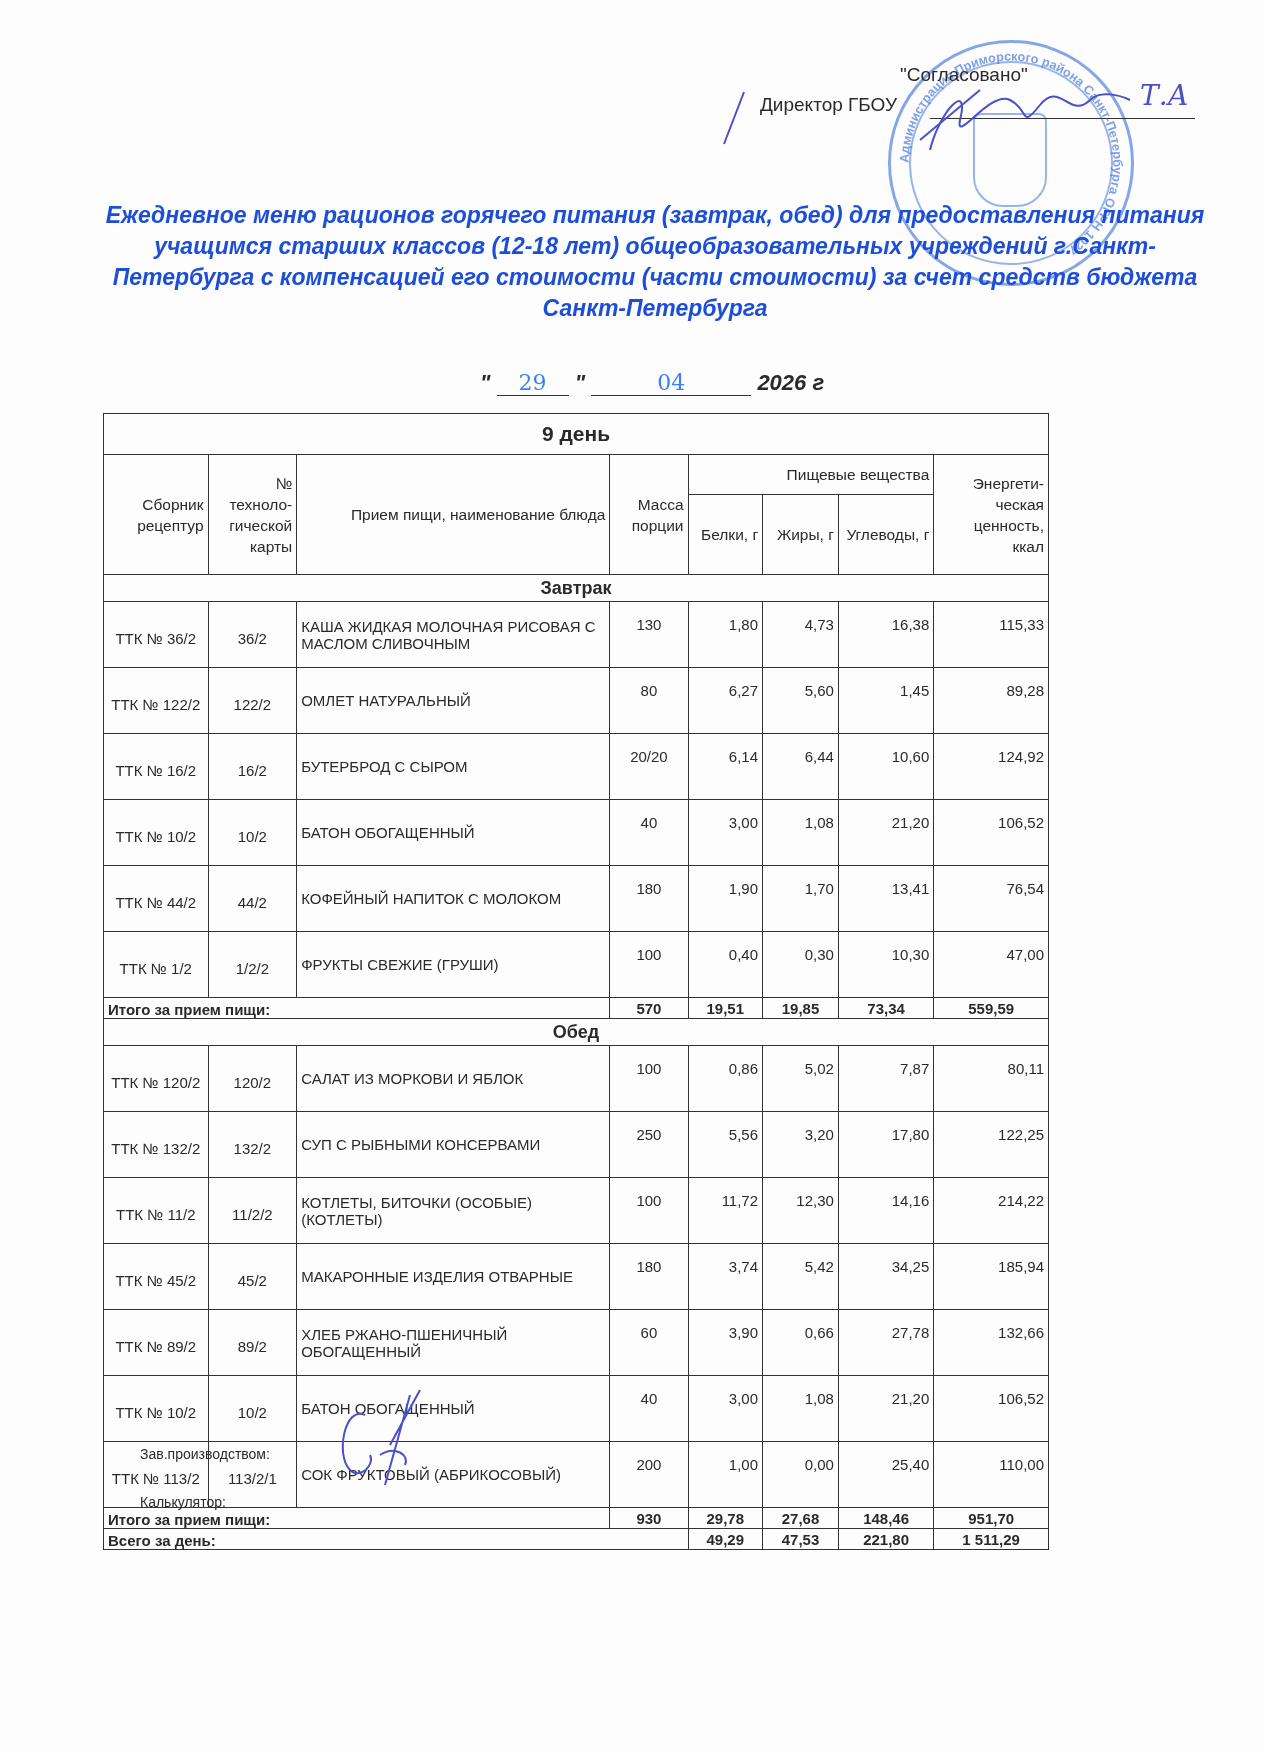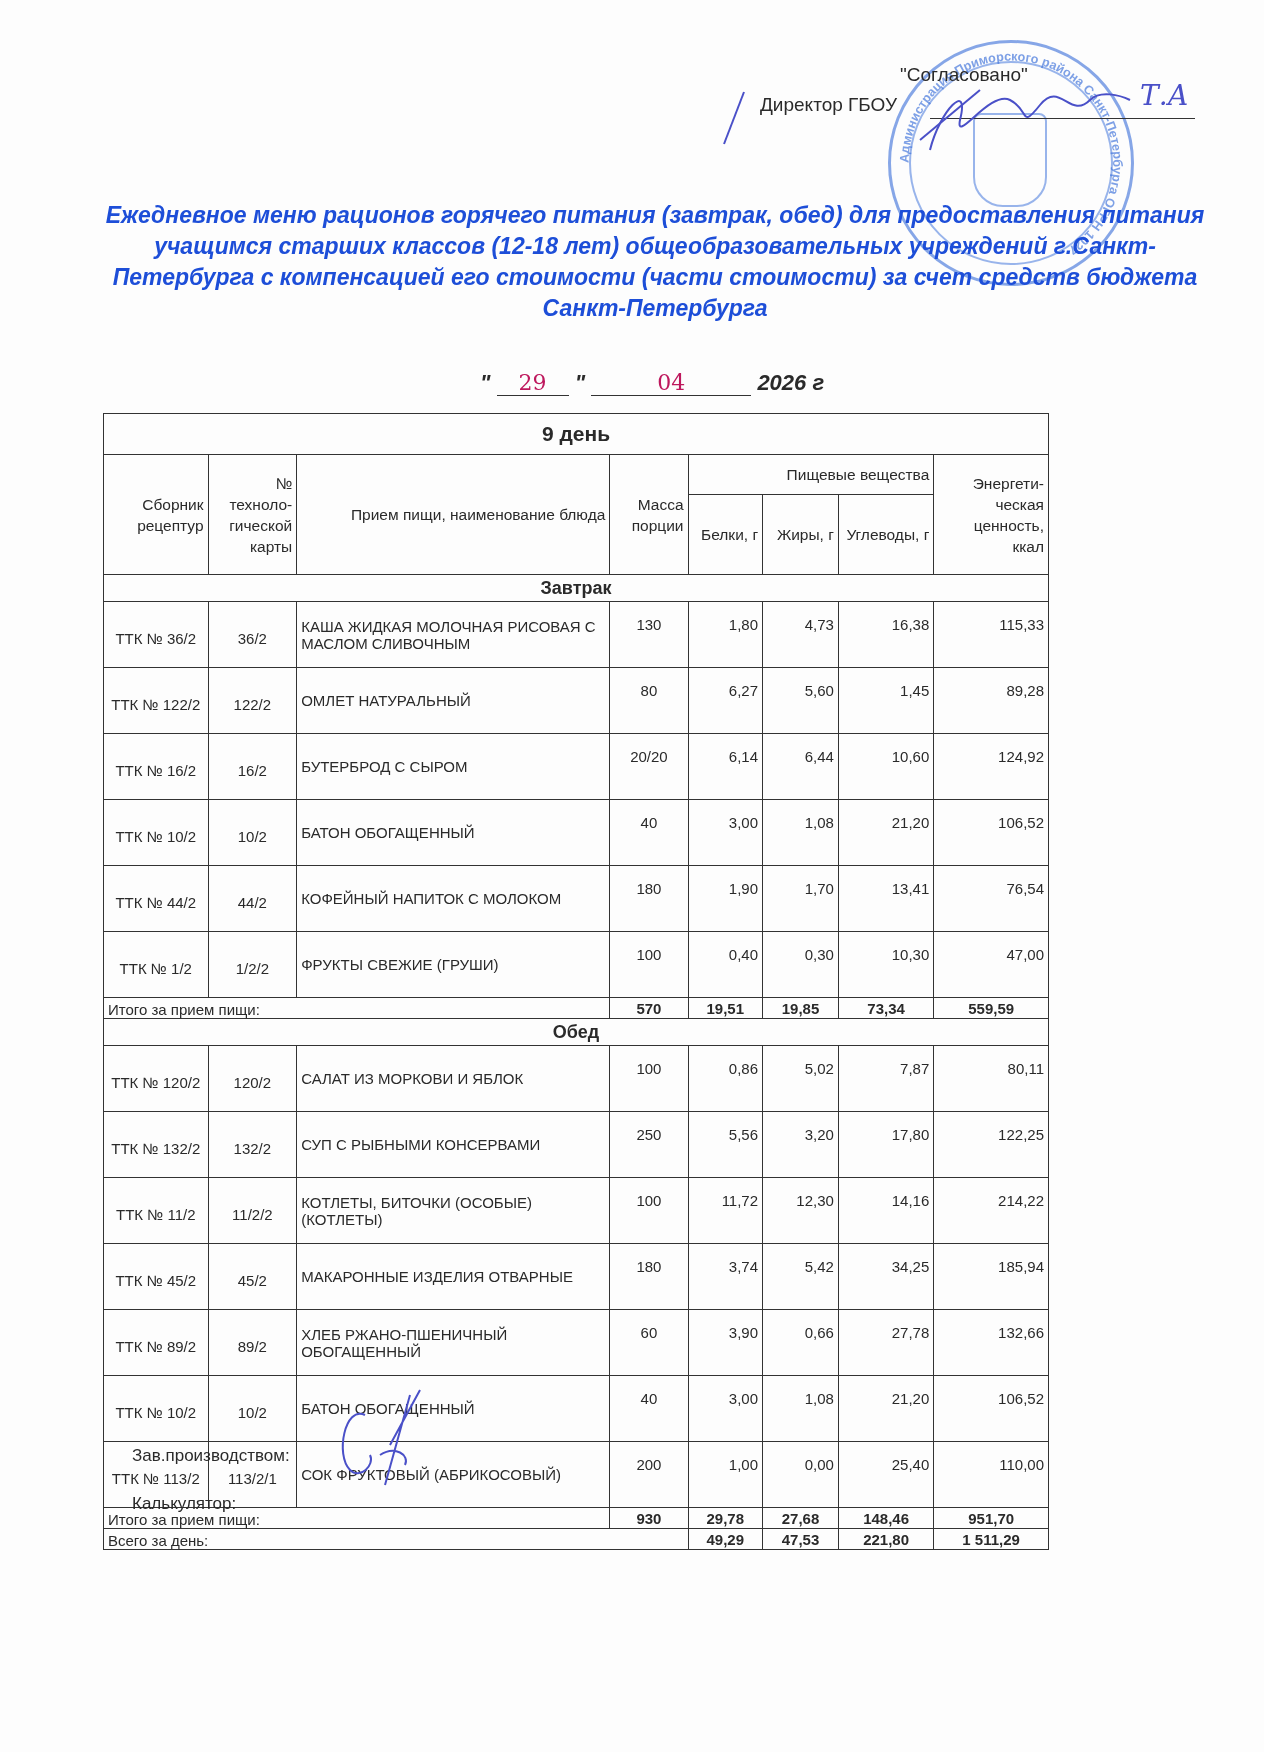--- a/index.html
+++ b/index.html
@@ -14,41 +14,41 @@
   .stamp .inner { position:absolute; left:18px; top:18px; right:18px; bottom:18px; border-radius:50%;
            border:2px solid rgba(70,120,220,0.55); }
   .stamp .emblem { position:absolute; left:82px; top:70px; width:70px; height:90px; border:2px solid rgba(70,120,220,0.55); border-radius:8px 8px 30px 30px; }
   .stamp .ring-text { position:absolute; left:0; top:0; width:100%; height:100%; }
   .signature-director { position:absolute; left:900px; top:50px; }
   .slash { position:absolute; left:718px; top:88px; }
   .title { position:absolute; left:100px; top:200px; width:1110px; text-align:center;
            font-size:23px; font-weight:bold; font-style:italic; line-height:31px; color:#1d4ed8; }
   .date { position:absolute; left:480px; top:370px; font-size:22px; font-weight:bold; font-style:italic; }
   .date .q { display:inline-block; }
-  .date .hand { display:inline-block; border-bottom:1.5px solid #333; color:#be185d; font-style:normal; font-weight:normal;
+  .date .hand { display:inline-block; border-bottom:1.5px solid #333; color:#3b82f6; font-style:normal; font-weight:normal;
                 font-family:"DejaVu Serif", serif; text-align:center; }
   .date .day { width:72px; }
   .date .month { width:160px; }
   table.menu { position:absolute; left:103px; top:413px; width:946px; border-collapse:collapse; font-size:15px; }
   table.menu td { border:1.4px solid #333; padding:0 4px; }
   .day-header td { text-align:center; font-size:21px; font-weight:bold; height:40px; }
   .col-head td { text-align:right; font-size:15.5px; line-height:21px; }
   .section td { text-align:center; font-size:18px; font-weight:bold; height:26px; }
   .item td { height:51px; font-size:15px; }
   .item .c1, .item .c2, .item .mass { text-align:center; }
   .item .name { text-align:left; }
   .item .num { text-align:right; vertical-align:top; padding-top:14px; }
   .item .mass { vertical-align:top; padding-top:14px; }
   .item .c1, .item .c2 { vertical-align:middle; padding-top:8px; }
   .item .name { vertical-align:middle; }
   .total td { height:20px; font-weight:bold; font-size:15px; }
-  .total .lbl { font-weight:normal; text-align:left; vertical-align:bottom; }
+  .total .lbl { font-weight:bold; text-align:left; vertical-align:bottom; }
   .total .num, .total .mass { text-align:center; }
   .total .mass { text-align:center; }
-  .footer { position:absolute; left:132px; font-size:17px; }
+  .footer { position:absolute; left:140px; font-size:14px; }
   .footer.prod { top:1446px; }
   .footer.calc { top:1494px; }
   .sig-prod { position:absolute; left:325px; top:1385px; }
 </style>
 </head>
 <body>
 
 <div class="stamp">
   <div class="inner"></div>
   <div class="emblem"></div>

